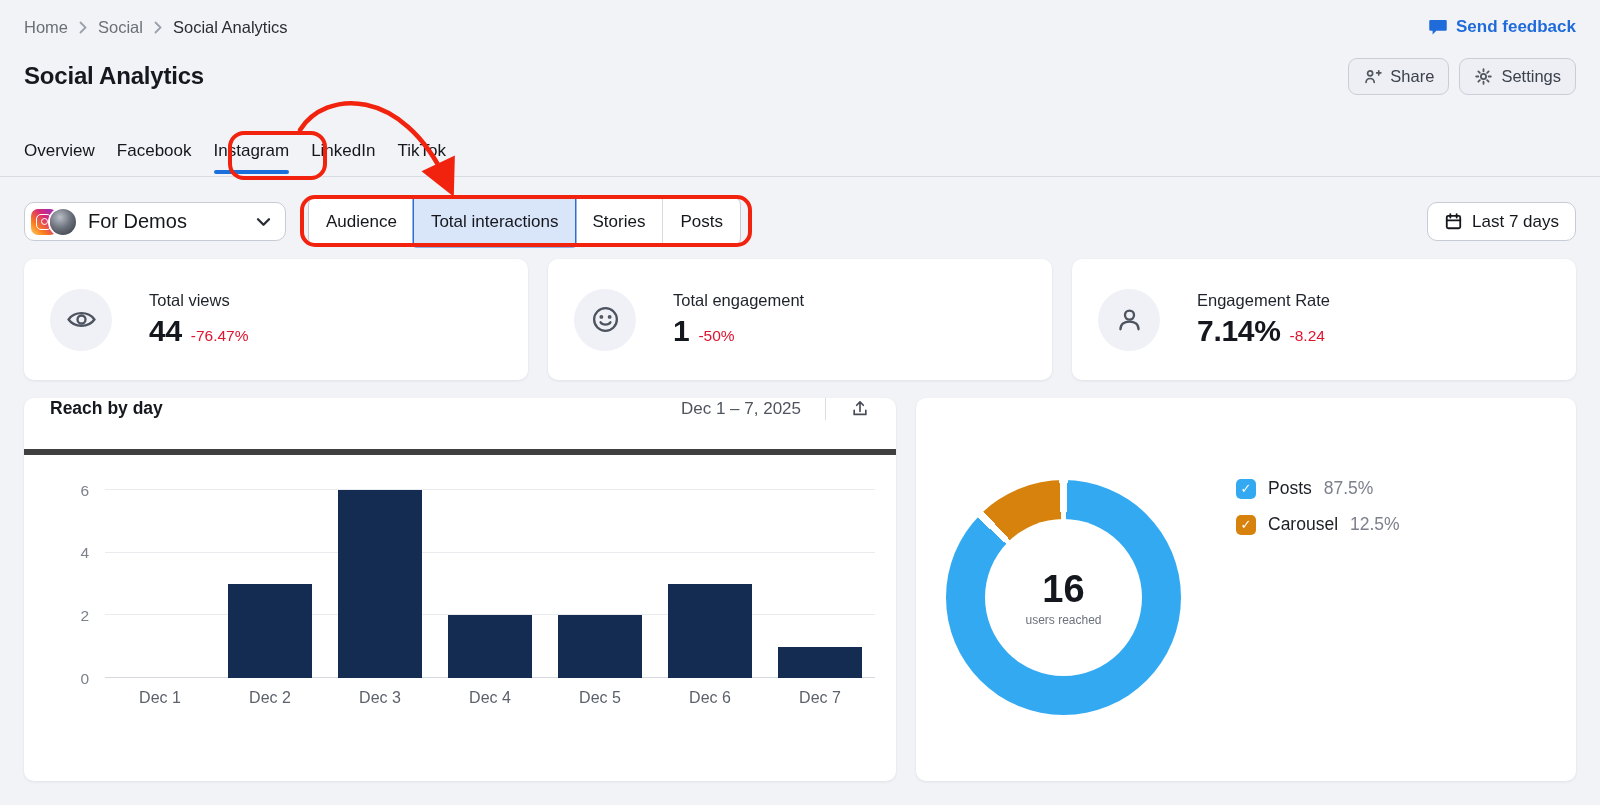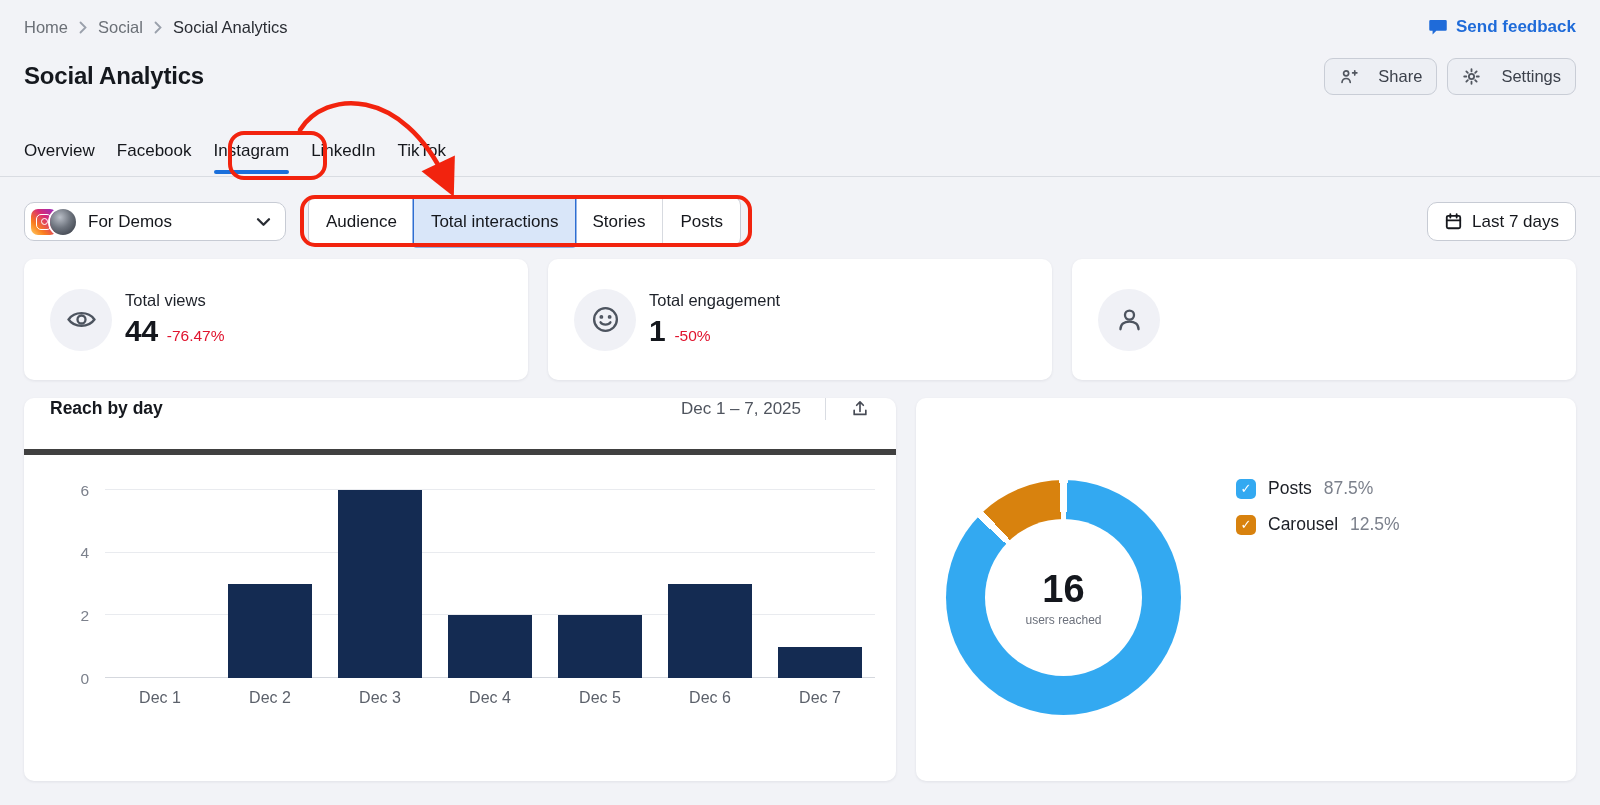--- a/index.html
+++ b/index.html
@@ -21,21 +21,21 @@
   .crumb-sep { color:#9aa0ab; }
   .send-feedback { margin-left:auto; display:flex; align-items:center; gap:8px; color:#1f6bd9; font-size:17px; font-weight:600; cursor:pointer; }
 
   
   .title-row { position:absolute; left:24px; right:24px; top:56px; height:40px; display:flex; align-items:center; }
   .page-title { font-size:24px; font-weight:700; color:#15181e; letter-spacing:-0.2px; }
   .title-actions { margin-left:auto; display:flex; gap:10px; }
   .btn {
     height:37px; padding:0 14px; border-radius:9px;
     background:#edeff4; border:1px solid #c9cdd6;
-    display:flex; align-items:center; gap:20px;
+    display:flex; align-items:center; gap:8px;
     font-size:16.5px; color:#3c414b; cursor:pointer;
   }
   .btn .ic { color:#51565f; }
 
   
   .tabs-row { position:absolute; left:24px; top:141px; display:flex; gap:22px; z-index:2; }
   .tab { font-size:17px; color:#15171c; position:relative; height:36px; cursor:pointer; }
   .tab.active::after { content:""; position:absolute; left:0; right:0; top:29px; height:4px; border-radius:2px; background:#1a6fdb; }
   .tabs-border { position:absolute; left:0; right:0; top:176px; height:1px; background:#d9dce2; }
 
@@ -50,40 +50,40 @@
     background: linear-gradient(45deg, #ffd065 0%, #fa7e1e 28%, #d62976 62%, #962fbf 95%);
     display:flex; align-items:center; justify-content:center;
   }
   .ig-inner { width:16px; height:16px; border:1.8px solid #fff; border-radius:5px; display:flex; align-items:center; justify-content:center; }
   .ig-dot { width:7px; height:7px; border:1.8px solid #fff; border-radius:50%; }
   .avatar {
     width:26px; height:26px; border-radius:50%; flex:none; margin-left:-7px;
     background: radial-gradient(circle at 38% 32%, #b9bec7 0%, #6e747e 45%, #2e333c 100%);
     box-shadow: 0 0 0 2px #fff;
   }
-  .profile-label { margin-left:12px; font-size:17px; color:#15171c; }
+  .profile-label { margin-left:12px; font-size:20px; color:#15171c; }
   .profile-chevron { margin-left:auto; color:#2a2d34; }
 
   .subtabs { margin-left:22px; position:relative; height:51px; background:#fff; border:1px solid #c7cbd4; border-radius:9px; display:flex; }
   .subtab { display:flex; align-items:center; padding:0 17px; font-size:17px; color:#15171c; cursor:pointer; position:relative; }
   .subtab + .subtab { border-left:1px solid #d7dae0; }
   .subtab.selected { background:#d9e6f9; box-shadow: 0 0 0 1.5px #2e6ed2; border-radius:2px; z-index:1; border-left:none; }
   .subtab.selected + .subtab { border-left:none; }
 
   .date-btn { margin-left:auto; height:39px; background:#fff; border:1px solid #c7cbd4; border-radius:10px; padding:0 16px; display:flex; gap:9px; align-items:center; font-size:17px; color:#15171c; cursor:pointer; }
 
   
   .annot { position:absolute; border:4px solid #f2230e; pointer-events:none; z-index:5; }
   .annot-tab { left:228px; top:131px; width:99px; height:49px; border-radius:16px; }
   .annot-subtabs { left:300px; top:195px; width:452px; height:52px; border-radius:15px; }
   .annot-arrow { position:absolute; left:280px; top:86px; pointer-events:none; z-index:5; }
 
   
   .metrics-row { position:absolute; left:24px; right:24px; top:259px; height:121px; display:flex; gap:20px; }
-  .metric-card { flex:1; background:#fff; border-radius:10px; box-shadow:0 1px 3px rgba(25,30,45,.08); display:flex; align-items:center; padding:0 26px; gap:13px; }
+  .metric-card { flex:1; background:#fff; border-radius:10px; box-shadow:0 1px 3px rgba(25,30,45,.08); display:flex; align-items:center; padding:0 26px; gap:37px; }
   .metric-icon { width:62px; height:62px; border-radius:50%; background:#f0f1f6; flex:none; display:flex; align-items:center; justify-content:center; color:#4d545f; }
   .metric-label { font-size:16.5px; color:#1e222a; margin-bottom:4px; }
   .metric-value-row { display:flex; align-items:baseline; gap:9px; }
   .metric-value { font-size:30px; font-weight:800; color:#14171d; letter-spacing:-0.3px; }
   .metric-change { font-size:15.5px; color:#e0142e; font-weight:500; }
 
   
   .charts-row { position:absolute; left:24px; right:24px; top:398px; height:383px; display:flex; gap:20px; }
   .chart-card { background:#fff; border-radius:10px; box-shadow:0 1px 3px rgba(25,30,45,.08); position:relative; }
   .chart-card.left { width:872px; }
@@ -256,20 +256,27 @@
       </div>
     </div>
   </div>
   <div class="metric-card">
     <div class="metric-icon">
       <svg width="31" height="31" viewBox="0 0 24 24" fill="none" stroke="currentColor" stroke-width="1.8" stroke-linecap="round">
           <circle cx="12" cy="8.6" r="3.5"></circle>
           <path d="M5 19.6 c0 -4 3 -6 7 -6 s7 2 7 6"></path>
         </svg>
     </div>
+    <div class="metric-texts">
+      <div class="metric-label">Engagement Rate</div>
+      <div class="metric-value-row">
+        <span class="metric-value">7.14%</span>
+        <span class="metric-change">-8.24</span>
+      </div>
+    </div>
   </div>
 </div>
 
 <div class="charts-row">
 
   <div class="chart-card left">
     <div class="chart-header">
       <span class="chart-title">Reach by day</span>
       <div class="chart-header-right">
         <span class="date-range">Dec 1 – 7, 2025</span>

